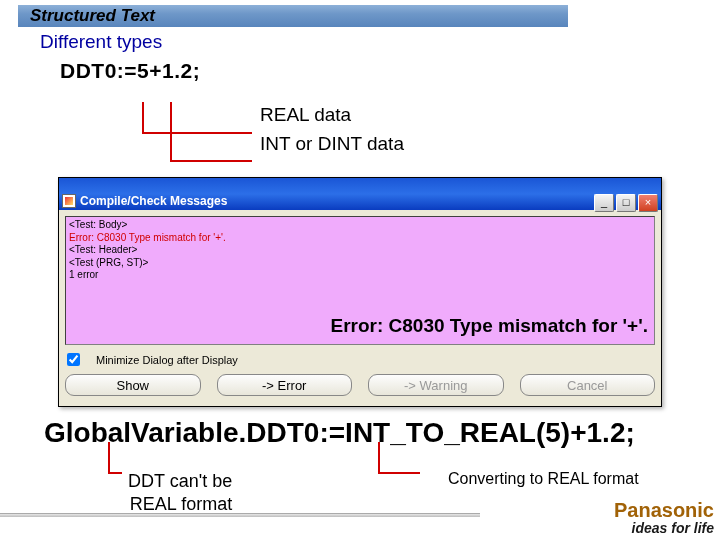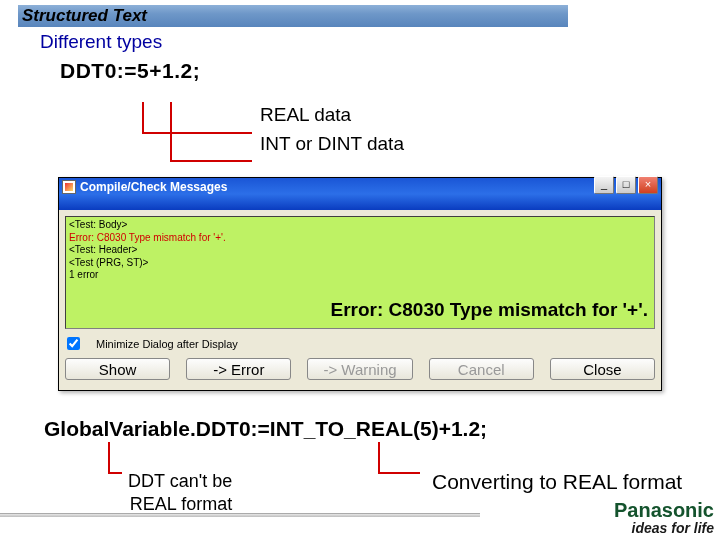--- a/index.html
+++ b/index.html
@@ -1,75 +1,75 @@
 <!DOCTYPE html>
 <html><head>
 <meta charset="utf-8">
 <style>
   * { box-sizing: border-box; margin: 0; padding: 0; }
   body { width: 720px; height: 540px; font-family: Arial, sans-serif; background: #fff; position: relative; overflow: hidden; }
 
-  .header-bar { background: linear-gradient(to bottom, #8db0d8 0%, #6e97c8 40%, #5885bc 100%); height: 22px; width: 550px; margin-left: 18px; margin-top: 5px; display: flex; align-items: center; padding-left: 4px; }
+  .header-bar { background: linear-gradient(to bottom, #8db0d8 0%, #6e97c8 40%, #5885bc 100%); height: 22px; width: 550px; margin-left: 18px; margin-top: 5px; display: flex; align-items: center; padding-left: 12px; }
   .header-bar span { color: #000; font-weight: bold; font-size: 17px; font-style: italic; }
 
   .subtitle { color: #0000a0; font-size: 19px; margin-left: 40px; margin-top: 4px; }
 
   .code1 { font-family: "MS PGothic", Arial, sans-serif; font-size: 21px; margin-left: 60px; margin-top: 6px; font-weight: bold; letter-spacing: 0.5px; }
   .code1 .seg-a { display: inline-block; }
   .code1 .seg-b { display: inline-block; }
   .code1 .seg-c { display: inline-block; }
 
   .notes-right { position: absolute; left: 260px; top: 100px; font-size: 19px; line-height: 1.55; }
 
   
   .conn { position: absolute; background: #d00000; }
   .c1v { left: 142px; top: 102px; width: 2px; height: 32px; }
   .c1h { left: 142px; top: 132px; width: 110px; height: 2px; }
   .c2v { left: 170px; top: 102px; width: 2px; height: 60px; }
   .c2h { left: 170px; top: 160px; width: 82px; height: 2px; }
 
   
   .dialog-wrap { position: absolute; left: 58px; top: 177px; width: 604px; border: 1px solid #000; box-shadow: 2px 2px 4px rgba(0,0,0,0.3); }
-  .titlebar { background: linear-gradient(to bottom, #1a56d6 0%, #2c6fe8 50%, #0a3cc0 100%); height: 22px; display: flex; align-items: flex-end; padding: 16px 3px; }
+  .titlebar { background: linear-gradient(to bottom, #1a56d6 0%, #2c6fe8 50%, #0a3cc0 100%); height: 22px; display: flex; align-items: flex-start; padding: 16px 3px; }
   .titlebar .tb-icon { width: 14px; height: 14px; background: #fff; border: 1px solid #666; margin-right: 4px; position: relative; }
   .titlebar .tb-icon::after { content: ""; position: absolute; left: 2px; top: 2px; width: 8px; height: 8px; background: linear-gradient(135deg,#e33,#fd6); }
   .titlebar .tb-title { color: #fff; font-weight: bold; font-size: 12px; font-family: "MS Sans Serif", Arial, sans-serif; flex: 1; }
   .winbtns { display: flex; gap: 2px; }
   .winbtn { width: 20px; height: 18px; background: linear-gradient(#f4f4f4,#ccc); border: 1px solid #fff; border-right-color: #777; border-bottom-color: #777; border-radius: 2px; font-size: 11px; line-height: 14px; text-align: center; }
   .winbtn.close { background: linear-gradient(#f08070,#d04020); color: #fff; }
 
   .dlg-body { background: #ece9d8; padding: 6px; }
-  .msgbox { background: #bef264; border: 1px solid #808080; border-top-color: #404040; border-left-color: #404040; font-family: "MS Sans Serif", Arial, sans-serif; font-size: 10px; line-height: 1.25; padding: 2px 3px; height: 113px; position: relative; }
+  .msgbox { background: #f0abfc; border: 1px solid #808080; border-top-color: #404040; border-left-color: #404040; font-family: "MS Sans Serif", Arial, sans-serif; font-size: 10px; line-height: 1.25; padding: 2px 3px; height: 129px; position: relative; }
   .msgbox .errline { color: #d00000; }
 
   .error-large { position: absolute; right: 6px; bottom: 6px; font-family: "MS PGothic", Arial, sans-serif; font-size: 19px; font-weight: bold; }
 
   .chkrow { display: flex; align-items: center; gap: 16px; margin: 8px 0 6px 2px; font-size: 11px; font-family: "MS Sans Serif", Arial, sans-serif; }
   .chkrow input { width: 13px; height: 13px; }
 
   .btnrow { display: flex; gap: 16px; padding: 2px 0 4px 0; }
-  .dlg-btn { flex: 1; height: 22px; background: linear-gradient(#fdfdfd,#e8e6da); border: 1px solid #888; border-radius: 3px; font-size: 15px; font-family: "MS Sans Serif", Arial, sans-serif; display: flex; align-items: center; justify-content: center; text-align: center; }
+  .dlg-btn { flex: 1; height: 22px; background: linear-gradient(#fdfdfd,#e8e6da); border: 1px solid #888; border-radius: 9px; font-size: 13px; font-family: "MS Sans Serif", Arial, sans-serif; display: flex; align-items: center; justify-content: center; text-align: center; }
   .dlg-btn.disabled { color: #999; }
 
   
-  .code2 { position: absolute; left: 44px; top: 417px; font-family: "MS PGothic", Arial, sans-serif; font-size: 21px; font-weight: bold; }
+  .code2 { position: absolute; left: 44px; top: 417px; font-family: "MS PGothic", Arial, sans-serif; font-size: 28px; font-weight: bold; }
   .code2 .fn { }
   .notes-bottom { position: absolute; }
   .nb1 { left: 128px; top: 470px; font-size: 18px; line-height: 1.3; text-align: right; }
-  .nb2 { left: 432px; top: 470px; font-size: 21px; }
+  .nb2 { left: 448px; top: 470px; font-size: 16px; }
 
   .c3v { left: 108px; top: 442px; width: 2px; height: 32px; }
   .c3h { left: 108px; top: 472px; width: 14px; height: 2px; }
   .c4v { left: 378px; top: 442px; width: 2px; height: 32px; }
   .c4h { left: 378px; top: 472px; width: 42px; height: 2px; }
 
   
   .bottom-rule { position: absolute; left: 0; top: 513px; width: 480px; height: 4px; background: linear-gradient(#e6e6e6,#bdbdbd); border-top: 1px solid #aaa; }
   .logo-wrap { position: absolute; right: 6px; bottom: 4px; text-align: right; }
-  .logo { color: #14532d; font-family: Arial, sans-serif; font-size: 20px; font-weight: bold; }
+  .logo { color: #a16207; font-family: Arial, sans-serif; font-size: 20px; font-weight: bold; }
   .tagline { color: #1a1a1a; font-size: 14px; font-style: italic; font-weight: bold; margin-top: -2px; }
 </style>
 </head>
 <body>
 
 <div class="header-bar">
   <span>Structured Text</span>
 </div>
 
 <div class="subtitle">Different types</div>
@@ -109,21 +109,20 @@
     </div>
     <label class="chkrow">
       <input type="checkbox" checked="" style="">
       <span>Minimize Dialog after Display</span>
     </label>
     <div class="btnrow">
       <div class="dlg-btn">Show</div>
       <div class="dlg-btn">-&gt; Error</div>
       <div class="dlg-btn disabled">-&gt; Warning</div>
       <div class="dlg-btn disabled">Cancel</div>
-      <div class="dlg-btn">Close</div>
     </div>
   </div>
 </div>
 
 <div class="code2">
   <span>GlobalVariable.DDT0:=</span><span class="fn">INT_TO_REAL(5)</span><span>+1.2;</span>
 </div>
 
 <div class="conn c3v"></div>
 <div class="conn c3h"></div>

